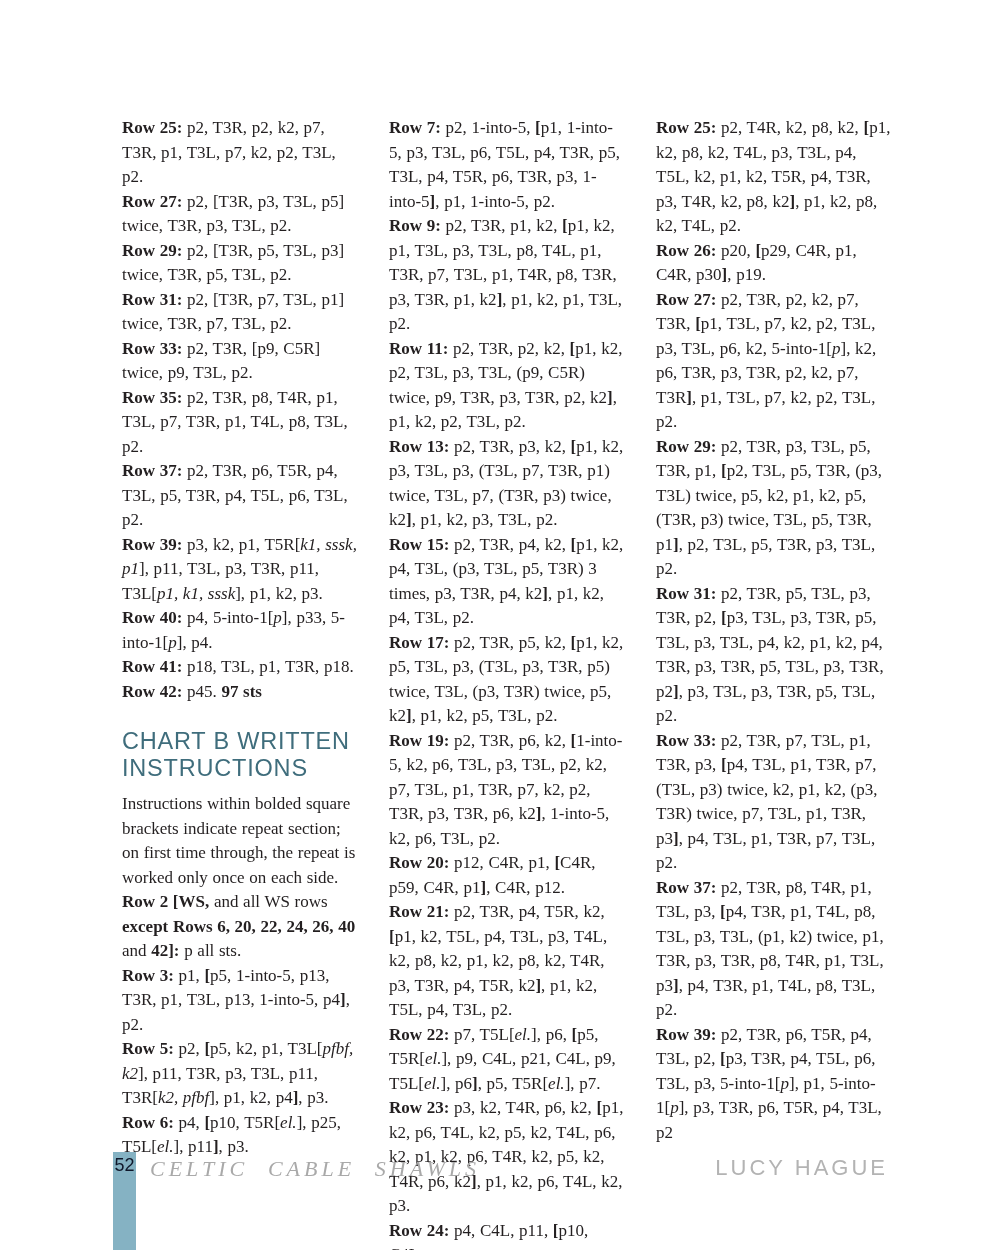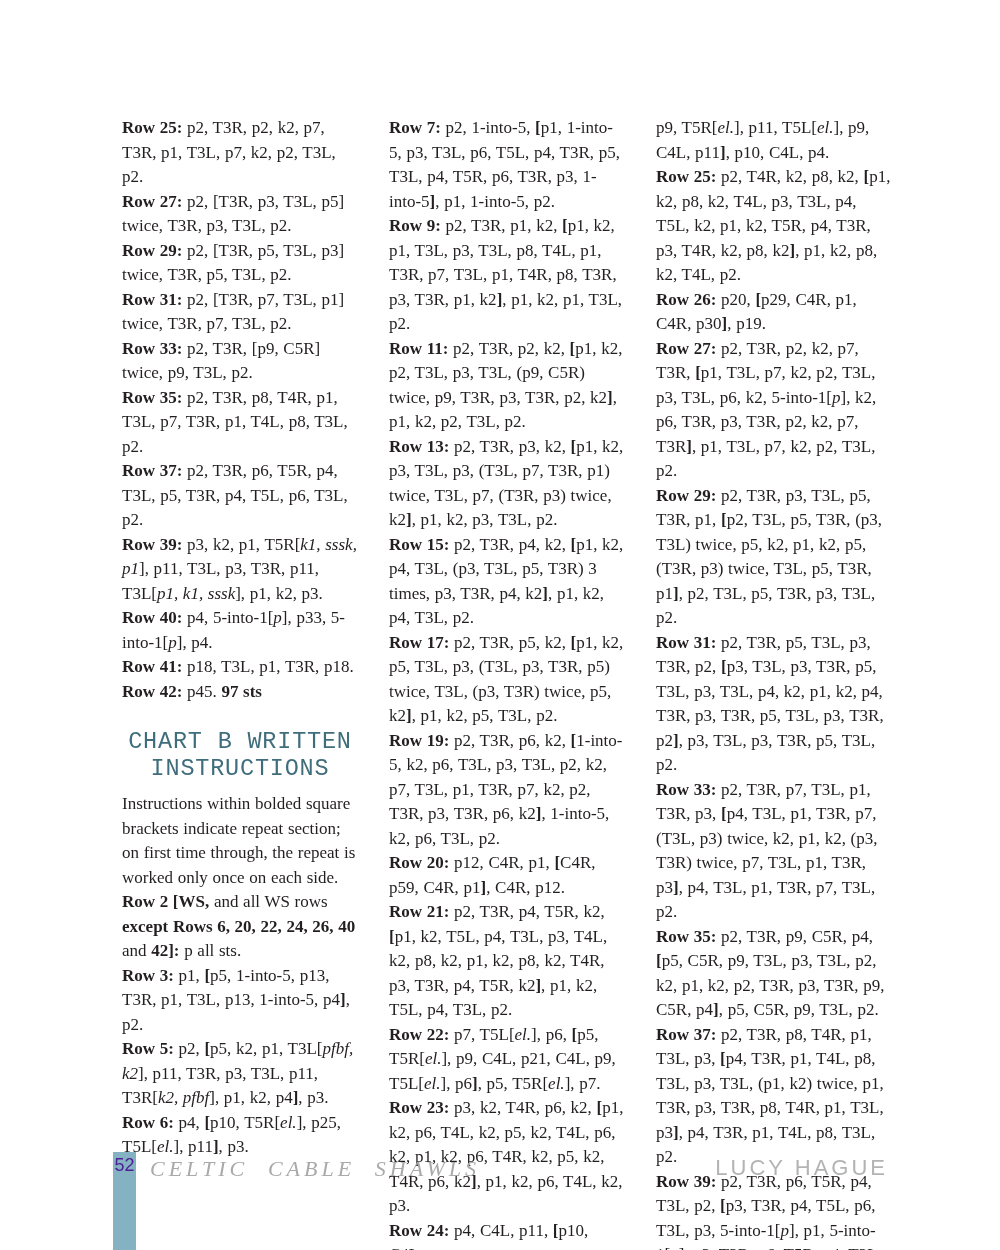--- a/index.html
+++ b/index.html
@@ -20,35 +20,34 @@
     display:flex;gap:31px;align-items:flex-start;
   }
   .col{width:236px;flex:0 0 236px;}
   .col p{
     margin:0;font-size:17px;line-height:24.5px;text-align:left;
     word-spacing:0.4px;
   }
   .col p span.b{font-weight:bold;}
   .col p span.i{font-style:italic;}
   .section-heading{
-    font-family:Liberation Mono, monospace;
+    font-family:Liberation Sans, sans-serif;
     font-weight:400;
     color:var(--teal);
     font-size:23.5px;line-height:27px;letter-spacing:0.8px;
     margin:24px 0 10px 0;
-    text-align:center;
   }
   .footer-bar{
     position:absolute;left:113px;top:1152px;width:23px;height:98px;
     background:var(--bar-blue);
   }
   .page-number{
     position:absolute;left:0;top:3px;width:23px;text-align:center;
     font-family:"Liberation Sans", sans-serif;
-    font-size:18px;color:#4c1d95;
+    font-size:18px;color:#0f172a;
   }
   .book-title{
     position:absolute;left:150px;top:1148px;
     font-family:"Liberation Serif", serif;
     font-variant:small-caps;
     font-size:31px;letter-spacing:4px;word-spacing:8px;
     color:var(--title-gray);
     font-style:italic;
   }
   .author-name{
@@ -91,28 +90,26 @@
       <p><span class="b">Row 15:</span><span> p2, T3R, p4, k2, </span><span class="b">[</span><span>p1, k2, p4, T3L, (p3, T3L, p5, T3R) 3 times, p3, T3R, p4, k2</span><span class="b">]</span><span>, p1, k2, p4, T3L, p2.</span></p>
       <p><span class="b">Row 17:</span><span> p2, T3R, p5, k2, </span><span class="b">[</span><span>p1, k2, p5, T3L, p3, (T3L, p3, T3R, p5) twice, T3L, (p3, T3R) twice, p5, k2</span><span class="b">]</span><span>, p1, k2, p5, T3L, p2.</span></p>
       <p><span class="b">Row 19:</span><span> p2, T3R, p6, k2, </span><span class="b">[</span><span>1-into-5, k2, p6, T3L, p3, T3L, p2, k2, p7, T3L, p1, T3R, p7, k2, p2, T3R, p3, T3R, p6, k2</span><span class="b">]</span><span>, 1-into-5, k2, p6, T3L, p2.</span></p>
       <p><span class="b">Row 20:</span><span> p12, C4R, p1, </span><span class="b">[</span><span>C4R, p59, C4R, p1</span><span class="b">]</span><span>, C4R, p12.</span></p>
       <p><span class="b">Row 21:</span><span> p2, T3R, p4, T5R, k2, </span><span class="b">[</span><span>p1, k2, T5L, p4, T3L, p3, T4L, k2, p8, k2, p1, k2, p8, k2, T4R, p3, T3R, p4, T5R, k2</span><span class="b">]</span><span>, p1, k2, T5L, p4, T3L, p2.</span></p>
       <p><span class="b">Row 22:</span><span> p7, T5L[</span><span class="i">el.</span><span>], p6, </span><span class="b">[</span><span>p5, T5R[</span><span class="i">el.</span><span>], p9, C4L, p21, C4L, p9, T5L[</span><span class="i">el.</span><span>], p6</span><span class="b">]</span><span>, p5, T5R[</span><span class="i">el.</span><span>], p7.</span></p>
       <p><span class="b">Row 23:</span><span> p3, k2, T4R, p6, k2, </span><span class="b">[</span><span>p1, k2, p6, T4L, k2, p5, k2, T4L, p6, k2, p1, k2, p6, T4R, k2, p5, k2, T4R, p6, k2</span><span class="b">]</span><span>, p1, k2, p6, T4L, k2, p3.</span></p>
       <p><span class="b">Row 24:</span><span> p4, C4L, p11, </span><span class="b">[</span><span>p10, C4L,</span></p>
     </div>
   <div class="col">
-      <p><span>p9, T5R[</span><span class="i">el.</span><span>], p11, T5L[</span><span class="i">el.</span><span>], p9, C4L, p11</span><span class="b">]</span><span>, p10, C4L, p4.</span></p>
       <p><span class="b">Row 25:</span><span> p2, T4R, k2, p8, k2, </span><span class="b">[</span><span>p1, k2, p8, k2, T4L, p3, T3L, p4, T5L, k2, p1, k2, T5R, p4, T3R, p3, T4R, k2, p8, k2</span><span class="b">]</span><span>, p1, k2, p8, k2, T4L, p2.</span></p>
       <p><span class="b">Row 26:</span><span> p20, </span><span class="b">[</span><span>p29, C4R, p1, C4R, p30</span><span class="b">]</span><span>, p19.</span></p>
       <p><span class="b">Row 27:</span><span> p2, T3R, p2, k2, p7, T3R, </span><span class="b">[</span><span>p1, T3L, p7, k2, p2, T3L, p3, T3L, p6, k2, 5-into-1[</span><span class="i">p</span><span>], k2, p6, T3R, p3, T3R, p2, k2, p7, T3R</span><span class="b">]</span><span>, p1, T3L, p7, k2, p2, T3L, p2.</span></p>
       <p><span class="b">Row 29:</span><span> p2, T3R, p3, T3L, p5, T3R, p1, </span><span class="b">[</span><span>p2, T3L, p5, T3R, (p3, T3L) twice, p5, k2, p1, k2, p5, (T3R, p3) twice, T3L, p5, T3R, p1</span><span class="b">]</span><span>, p2, T3L, p5, T3R, p3, T3L, p2.</span></p>
       <p><span class="b">Row 31:</span><span> p2, T3R, p5, T3L, p3, T3R, p2, </span><span class="b">[</span><span>p3, T3L, p3, T3R, p5, T3L, p3, T3L, p4, k2, p1, k2, p4, T3R, p3, T3R, p5, T3L, p3, T3R, p2</span><span class="b">]</span><span>, p3, T3L, p3, T3R, p5, T3L, p2.</span></p>
       <p><span class="b">Row 33:</span><span> p2, T3R, p7, T3L, p1, T3R, p3, </span><span class="b">[</span><span>p4, T3L, p1, T3R, p7, (T3L, p3) twice, k2, p1, k2, (p3, T3R) twice, p7, T3L, p1, T3R, p3</span><span class="b">]</span><span>, p4, T3L, p1, T3R, p7, T3L, p2.</span></p>
-      <p><span class="b">Row 35:</span><span> p2, T3R, p9, C5R, p4, </span><span class="b">[</span><span>p5, C5R, p9, T3L, p3, T3L, p2, k2, p1, k2, p2, T3R, p3, T3R, p9, C5R, p4</span><span class="b">]</span><span>, p5, C5R, p9, T3L, p2.</span></p>
       <p><span class="b">Row 37:</span><span> p2, T3R, p8, T4R, p1, T3L, p3, </span><span class="b">[</span><span>p4, T3R, p1, T4L, p8, T3L, p3, T3L, (p1, k2) twice, p1, T3R, p3, T3R, p8, T4R, p1, T3L, p3</span><span class="b">]</span><span>, p4, T3R, p1, T4L, p8, T3L, p2.</span></p>
       <p><span class="b">Row 39:</span><span> p2, T3R, p6, T5R, p4, T3L, p2, </span><span class="b">[</span><span>p3, T3R, p4, T5L, p6, T3L, p3, 5-into-1[</span><span class="i">p</span><span>], p1, 5-into-1[</span><span class="i">p</span><span>], p3, T3R, p6, T5R, p4, T3L, p2</span></p>
     </div>
 </div>
 
 <div class="footer-bar">
   <div class="page-number">52</div>
 </div>
 <div class="book-title">celtic cable shawls</div>
 <div class="author-name">LUCY HAGUE</div>

